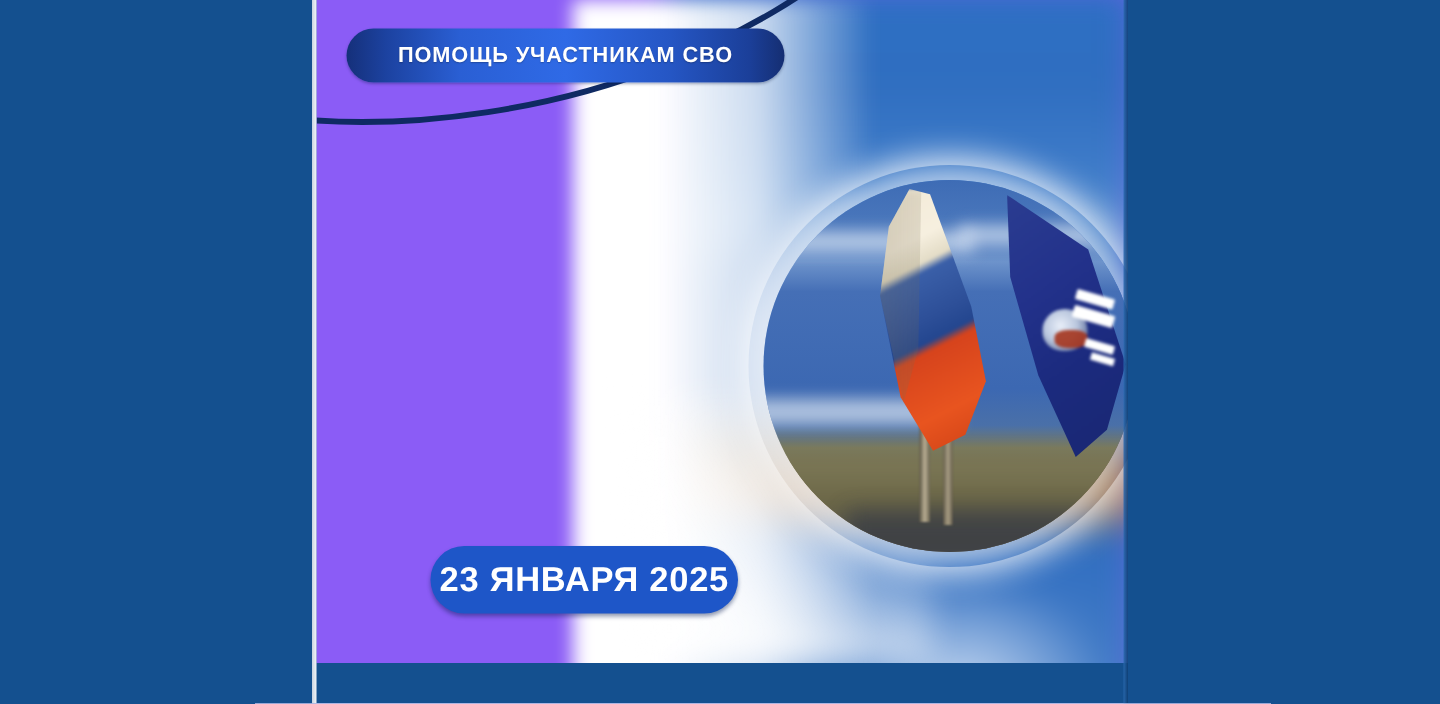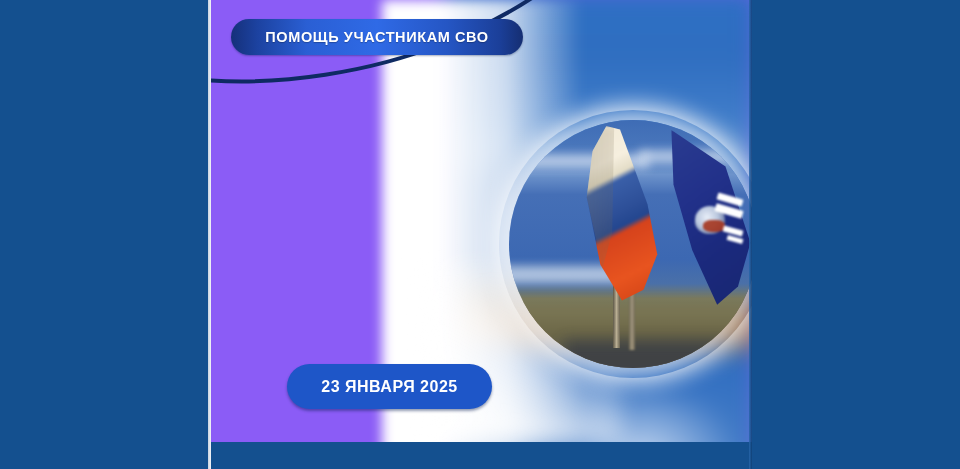--- a/index.html
+++ b/index.html
@@ -282,21 +282,21 @@
     height: 45px;
     border-radius: 23px;
     background: #1e56c8;
     box-shadow: 0 2px 3px rgba(12,30,85,.45);
     display: flex;
     align-items: center;
     justify-content: center;
   }
   .date-badge-label {
     color: #ffffff;
-    font-size: 16px;
+    font-size: 23px;
     font-weight: bold;
     letter-spacing: .5px;
     white-space: nowrap;
   }
 </style>
 </head>
 <body>
 
 <div id="stage">
 

